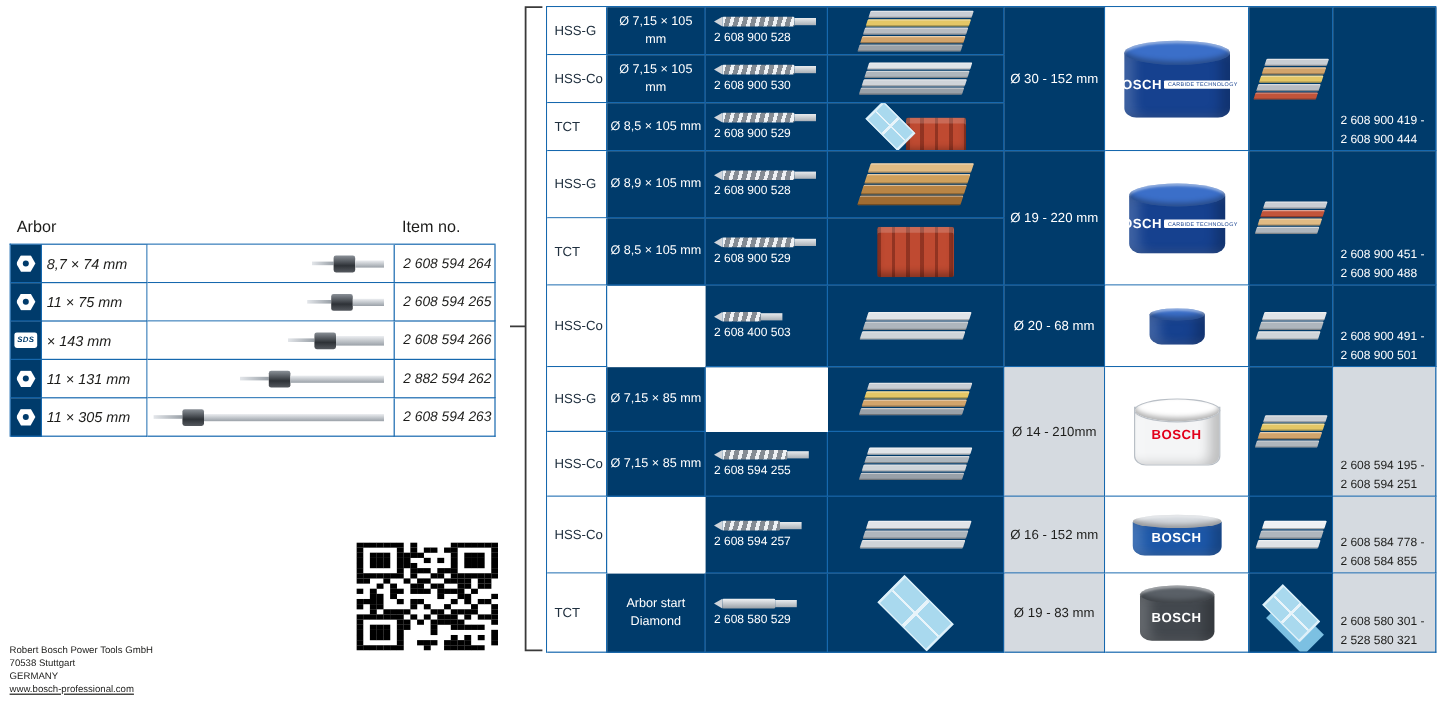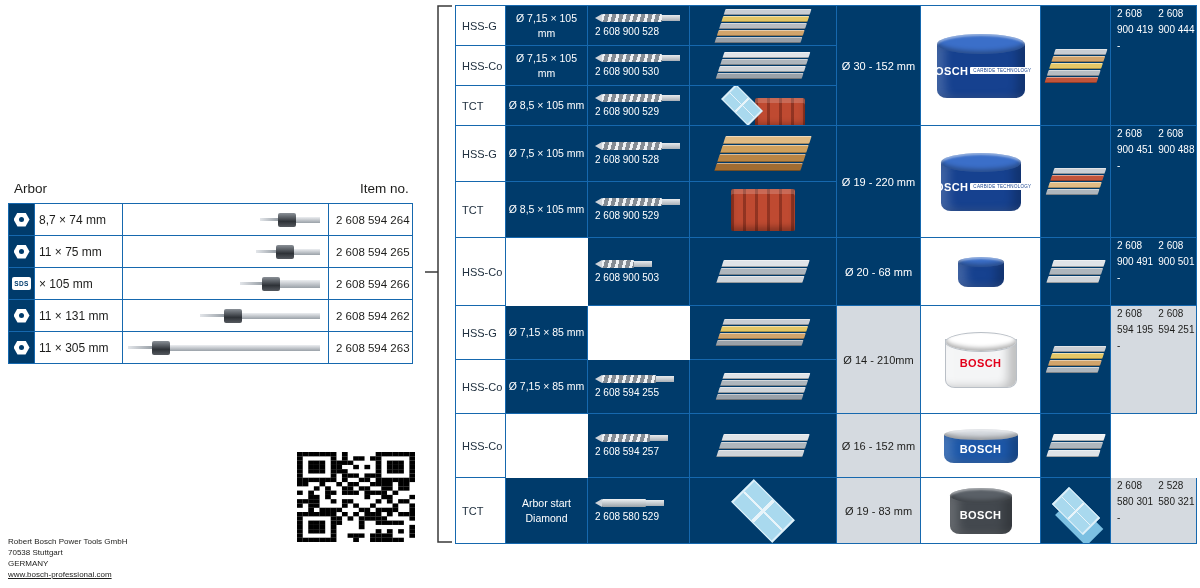--- a/index.html
+++ b/index.html
@@ -5,24 +5,24 @@
   :root{
     --db:#003b6b; --bb:#1668ae; --lg:#d5dae0; --red:#e2001a; --tx:#1d1d1b;
   }
   html,body{margin:0;padding:0;}
   body{font-family:"Liberation Sans","DejaVu Sans",sans-serif;background:#fff;}
   .page{position:relative;width:1200px;height:588px;background:#fff;overflow:hidden;}
 
   
   .hdr{position:absolute;top:181px;font-size:13.5px;color:var(--tx);}
   .hdr-arbor{left:14px;}
-  .hdr-item{left:360px;}
+  .hdr-item{left:335px;}
   .lt{position:absolute;left:8px;top:203px;width:404px;border-top:1px solid var(--bb);border-left:1px solid var(--bb);}
   .lt-row{display:grid;grid-template-columns:26px 88px 206px 84px;height:32px;}
-  .lt-row>div{border-right:1px solid var(--bb);border-bottom:1px solid var(--bb);}
+  .lt-row>div{border-right:1px solid var(--bb);border-bottom:1px solid var(--bb);font-style:italic;}
   .lt-icon{background:var(--db);display:flex;align-items:center;justify-content:center;}
   .lt-size{font-size:12px;color:var(--tx);display:flex;align-items:center;padding-left:4px;}
   .lt-img{display:flex;align-items:center;justify-content:flex-end;padding-right:8px;background:#fff;}
   .lt-item{font-size:11.5px;color:var(--tx);display:flex;align-items:center;padding-left:7px;}
 
   
   .qr-box{position:absolute;left:297px;top:452px;}
   .footer{position:absolute;left:8px;top:536px;font-size:8px;line-height:11px;color:var(--tx);}
   .footer .link{text-decoration:underline;cursor:pointer;}
 
@@ -35,21 +35,21 @@
       grid-template-rows:40px 40px 40px 56px 56px 68px 54px 54px 64px 66px;
       border-top:1px solid var(--bb);border-left:1px solid var(--bb);}
   .rt>div{border-right:1px solid var(--bb);border-bottom:1px solid var(--bb);overflow:hidden;}
   .cell-type{background:#fff;color:#20303f;font-size:11px;display:flex;align-items:center;padding-left:6px;}
   .cell-dim{background:var(--db);color:#fff;font-size:10.5px;display:flex;flex-direction:column;align-items:center;justify-content:center;text-align:center;line-height:1.35;}
   .cell-drill{background:var(--db);color:#fff;font-size:10px;display:flex;flex-direction:column;justify-content:center;gap:4px;padding:4px 7px;}
   .cell-mat{background:var(--db);display:flex;align-items:center;justify-content:center;}
   .cell-range{font-size:11px;display:flex;align-items:center;justify-content:center;text-align:center;}
   .cell-saw{background:#fff;display:flex;align-items:center;justify-content:center;}
   .cell-stack{background:var(--db);display:flex;align-items:center;justify-content:center;}
-  .cell-items{font-size:10px;display:flex;flex-direction:row;justify-content:flex-end;padding-left:6px;line-height:1.6;}
+  .cell-items{font-size:10px;display:flex;flex-direction:column;justify-content:flex-end;padding-left:6px;line-height:1.6;}
   .theme-dark{background:var(--db);color:#fff;}
   .theme-light{background:var(--lg);color:var(--tx);}
 
   
   .stack{display:flex;flex-direction:column;gap:1px;transform:skewX(-18deg);}
   .stack .layer{border-radius:1px;box-shadow:inset 0 1px 0 rgba(255,255,255,.45),inset 0 -1px 0 rgba(0,0,0,.28);}
   .tile{background:
       linear-gradient(to right,transparent 47%,#e8f4fa 47% 53%,transparent 53%),
       linear-gradient(to bottom,transparent 47%,#e8f4fa 47% 53%,transparent 53%),
       #a9d9ee;
@@ -115,21 +115,21 @@
             <div class="arbor-collar"></div>
             <div class="arbor-shank" style="width: 26px;"></div>
           </div>
         </div>
       <div class="lt-item">2 608 594 265</div>
     </div>
     <div class="lt-row">
       <div class="lt-icon">
           <div class="badge">SDS</div>
         </div>
-      <div class="lt-size">× 105 mm</div>
+      <div class="lt-size">× 143 mm</div>
       <div class="lt-img">
           <div class="arbor">
             <div class="arbor-tip" style="width: 22px;"></div>
             <div class="arbor-collar"></div>
             <div class="arbor-shank" style="width: 40px; height: 8px;"></div>
           </div>
         </div>
       <div class="lt-item">2 608 594 266</div>
     </div>
     <div class="lt-row">
@@ -139,21 +139,21 @@
           </div>
         </div>
       <div class="lt-size">11 × 131 mm</div>
       <div class="lt-img">
           <div class="arbor">
             <div class="arbor-tip" style="width: 24px;"></div>
             <div class="arbor-collar"></div>
             <div class="arbor-shank" style="width: 78px;"></div>
           </div>
         </div>
-      <div class="lt-item">2 608 594 262</div>
+      <div class="lt-item">2 882 594 262</div>
     </div>
     <div class="lt-row">
       <div class="lt-icon">
           <div class="hex">
             <div class="hex-hole"></div>
           </div>
         </div>
       <div class="lt-size">11 × 305 mm</div>
       <div class="lt-img">
           <div class="arbor">
@@ -506,21 +506,21 @@
           <div class="layer" style="width: 52px; height: 6px; background: rgb(194, 84, 58);"></div>
         </div>
       </div>
     <div class="cell-items theme-dark" style="grid-area:1/8/4/9">
       <span>2 608 900 419 -</span>
       <span>2 608 900 444</span>
     </div>
 
     <div class="cell-type" style="grid-area:4/1">HSS-G</div>
     <div class="cell-dim" style="grid-area:4/2">
-        <span>Ø 7,5 × 105 mm</span>
+        <span>Ø 8,9 × 105 mm</span>
       </div>
     <div class="cell-drill" style="grid-area:4/3">
       <div>
           <div class="drill">
             <div class="drill-tip"></div>
             <div class="drill-flute" style="width: 60px;"></div>
             <div class="drill-shank"></div>
           </div>
         </div>
       <span>2 608 900 528</span>
@@ -577,21 +577,21 @@
 
     <div class="cell-type" style="grid-area:6/1">HSS-Co</div>
     <div class="cell-drill" style="grid-area:6/3">
       <div>
           <div class="drill">
             <div class="drill-tip"></div>
             <div class="drill-flute" style="width: 32px;"></div>
             <div class="drill-shank"></div>
           </div>
         </div>
-      <span>2 608 900 503</span>
+      <span>2 608 400 503</span>
     </div>
     <div class="cell-mat" style="grid-area:6/4">
         <div class="stack">
           <div class="layer" style="width: 86px; height: 7px; background: rgb(224, 228, 232);"></div>
           <div class="layer" style="width: 86px; height: 7px; background: rgb(174, 182, 189);"></div>
           <div class="layer" style="width: 86px; height: 7px; background: rgb(207, 212, 217);"></div>
         </div>
       </div>
 
     <div class="cell-range theme-dark" style="grid-area:6/5/7/6">Ø 20 - 68 mm</div>
@@ -699,20 +699,24 @@
           <div class="saw-top" style="width: 74px; height: 11px; background: rgb(214, 218, 223);"></div>
         </div>
       </div>
     <div class="cell-stack" style="grid-area:9/7/10/8">
         <div class="stack">
           <div class="layer" style="width: 52px; height: 7px; background: rgb(238, 241, 243);"></div>
           <div class="layer" style="width: 52px; height: 7px; background: rgb(174, 182, 189);"></div>
           <div class="layer" style="width: 52px; height: 7px; background: rgb(223, 227, 231);"></div>
         </div>
       </div>
+    <div class="cell-items theme-light" style="grid-area:9/8/10/9">
+      <span>2 608 584 778 -</span>
+      <span>2 608 584 855</span>
+    </div>
 
     <div class="cell-type" style="grid-area:10/1">TCT</div>
     <div class="cell-dim" style="grid-area:10/2">
       <span>Arbor start</span>
       <span>Diamond</span>
     </div>
     <div class="cell-drill" style="grid-area:10/3">
       <div>
           <div class="drill">
             <div class="drill-tip"></div>

